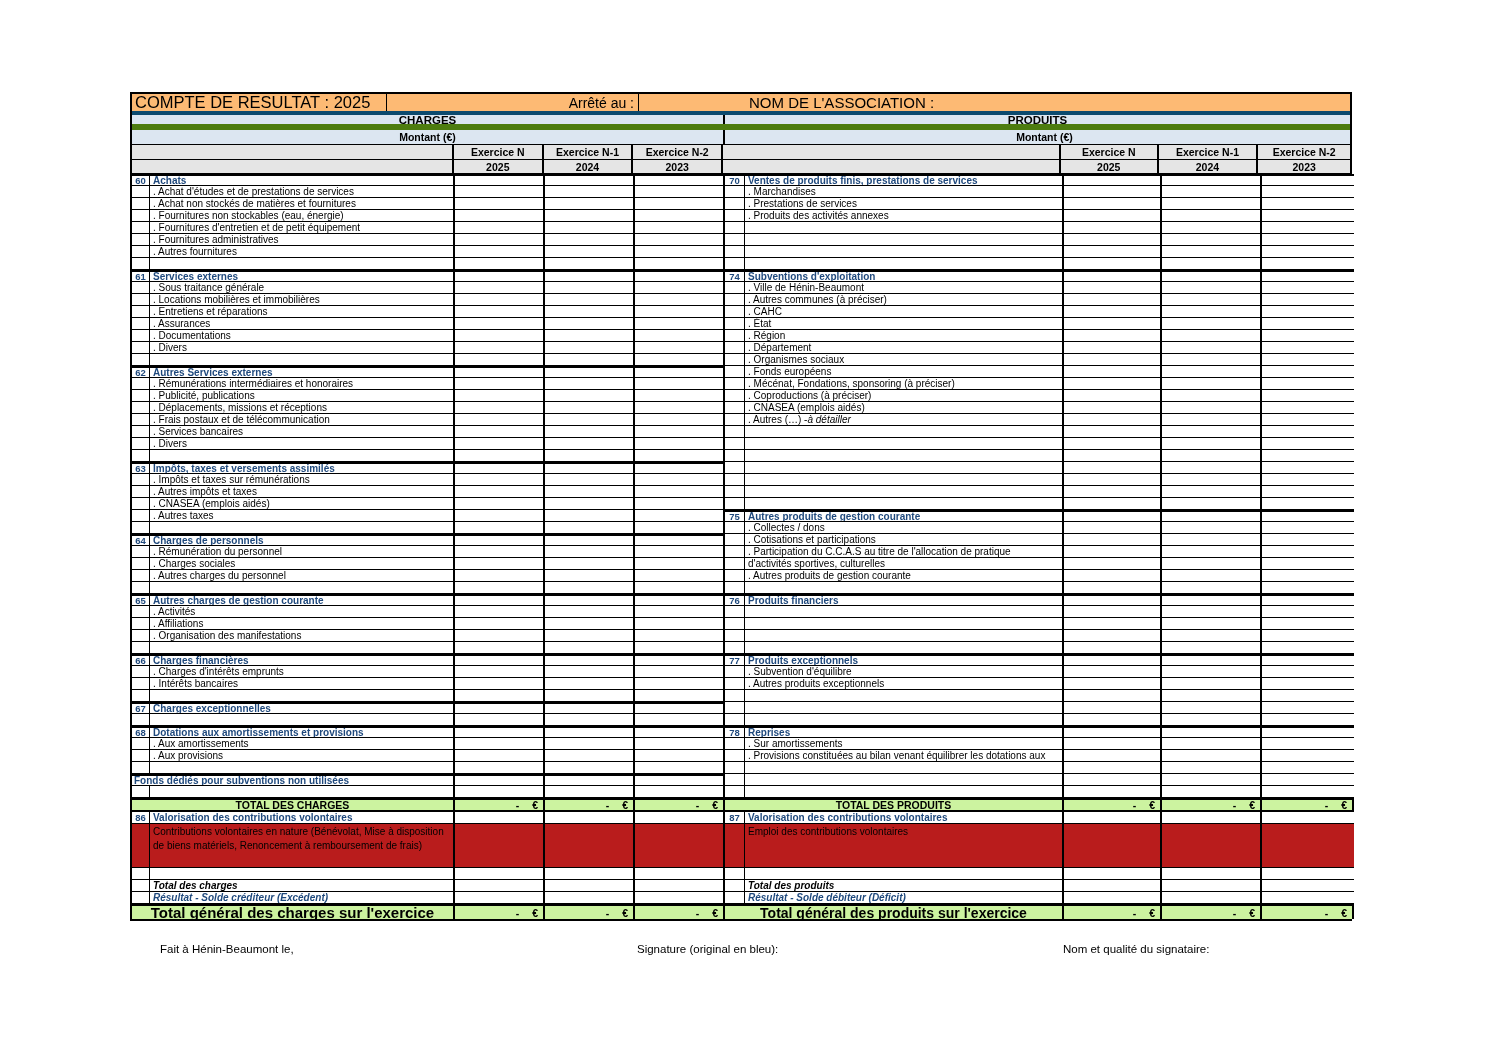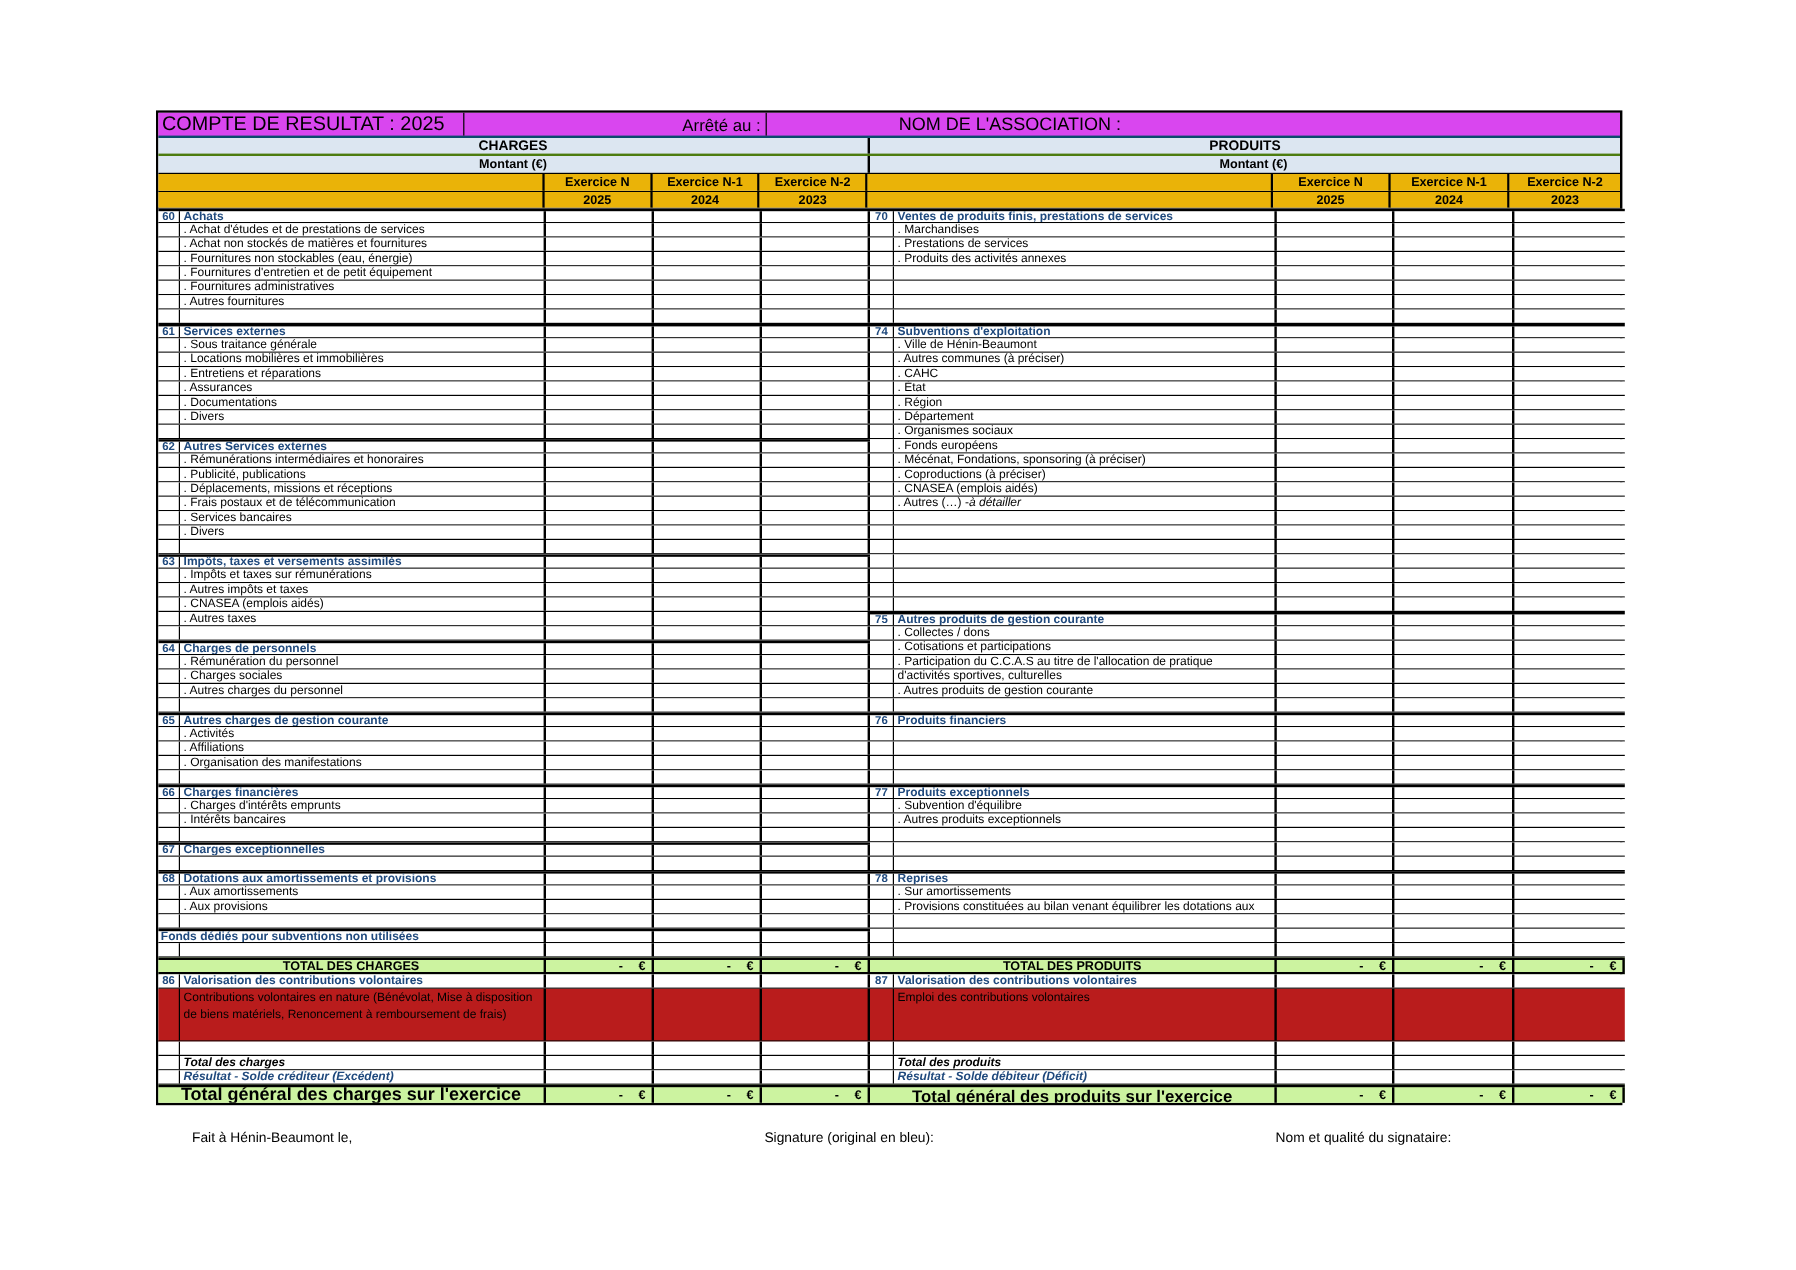--- a/index.html
+++ b/index.html
@@ -2,38 +2,38 @@
 <html><head>
 <meta charset="utf-8">
 <style>
   html,body{margin:0;padding:0;background:#fff;}
   *{box-sizing:border-box;}
   .page{position:relative;width:1497px;height:1058px;background:#fff;
         font-family:"Liberation Sans",sans-serif;color:#000;overflow:hidden;}
   .tbl{position:absolute;left:130px;top:92px;width:1222px;border:2px solid #000;background:#fff;}
 
   
-  .r-title{display:flex;height:21px;border-bottom:2px solid #0c4a6e;background:#d946ef;}
+  .r-title{display:flex;height:21px;border-bottom:4px solid #0c4a6e;background:#fdba74;}
   .t1{width:255px;border-right:1px solid #000;font-size:16.5px;display:flex;align-items:center;padding-left:3px;white-space:nowrap;}
   .t2{width:252px;border-right:1px solid #000;font-size:14px;display:flex;align-items:center;justify-content:flex-end;padding-right:4px;white-space:nowrap;}
   .t3{flex:1;font-size:15px;display:flex;align-items:center;padding-left:110px;white-space:nowrap;}
 
-  .r-band{display:flex;height:15px;border-bottom:2px solid #4d7c0f;background:#dce6f1;}
+  .r-band{display:flex;height:15px;border-bottom:6px solid #4d7c0f;background:#dce6f1;}
   .band-l{width:593px;border-right:2px solid #000;}
   .band-r{flex:1;}
   .bandtxt{font-weight:bold;font-size:11.5px;display:flex;align-items:center;justify-content:center;height:100%;}
 
   .r-mont{display:flex;height:15px;border-bottom:1px solid #000;background:#dce6f1;gap:14px;}
   .mont-l{width:593px;border-right:2px solid #000;}
   .mont-r{flex:1;}
   .monttxt{font-weight:bold;font-size:10.5px;display:flex;align-items:center;justify-content:center;height:100%;}
 
   .r-ex{display:flex;height:15px;border-bottom:1px solid #000;}
   .r-yr{display:flex;height:14px;border-bottom:1px solid #000;}
-  .hcell{background:#eab308;font-weight:bold;font-size:10.5px;display:flex;align-items:center;justify-content:center;border-right:2px solid #000;}
+  .hcell{background:#e5e5e5;font-weight:bold;font-size:10.5px;display:flex;align-items:center;justify-content:center;border-right:2px solid #000;}
   .sp-l{width:323px;} .sp-r{width:339px;}
   .w90{width:90px;} .w98{width:98px;} .w100{width:100px;} .w92{width:92px;border-right:none !important;}
 
   
   .body{display:flex;}
   .colL{width:593px;} .colR{width:629px;}
   .br{height:12px;display:flex;border-bottom:1px solid #000;background:#fff;}
   .br.sec{border-top:2px solid #000;}
   .cc{border-right:1px solid #000;font-size:9.5px;font-weight:bold;color:#1f497d;
       display:flex;align-items:center;justify-content:center;overflow:hidden;}

